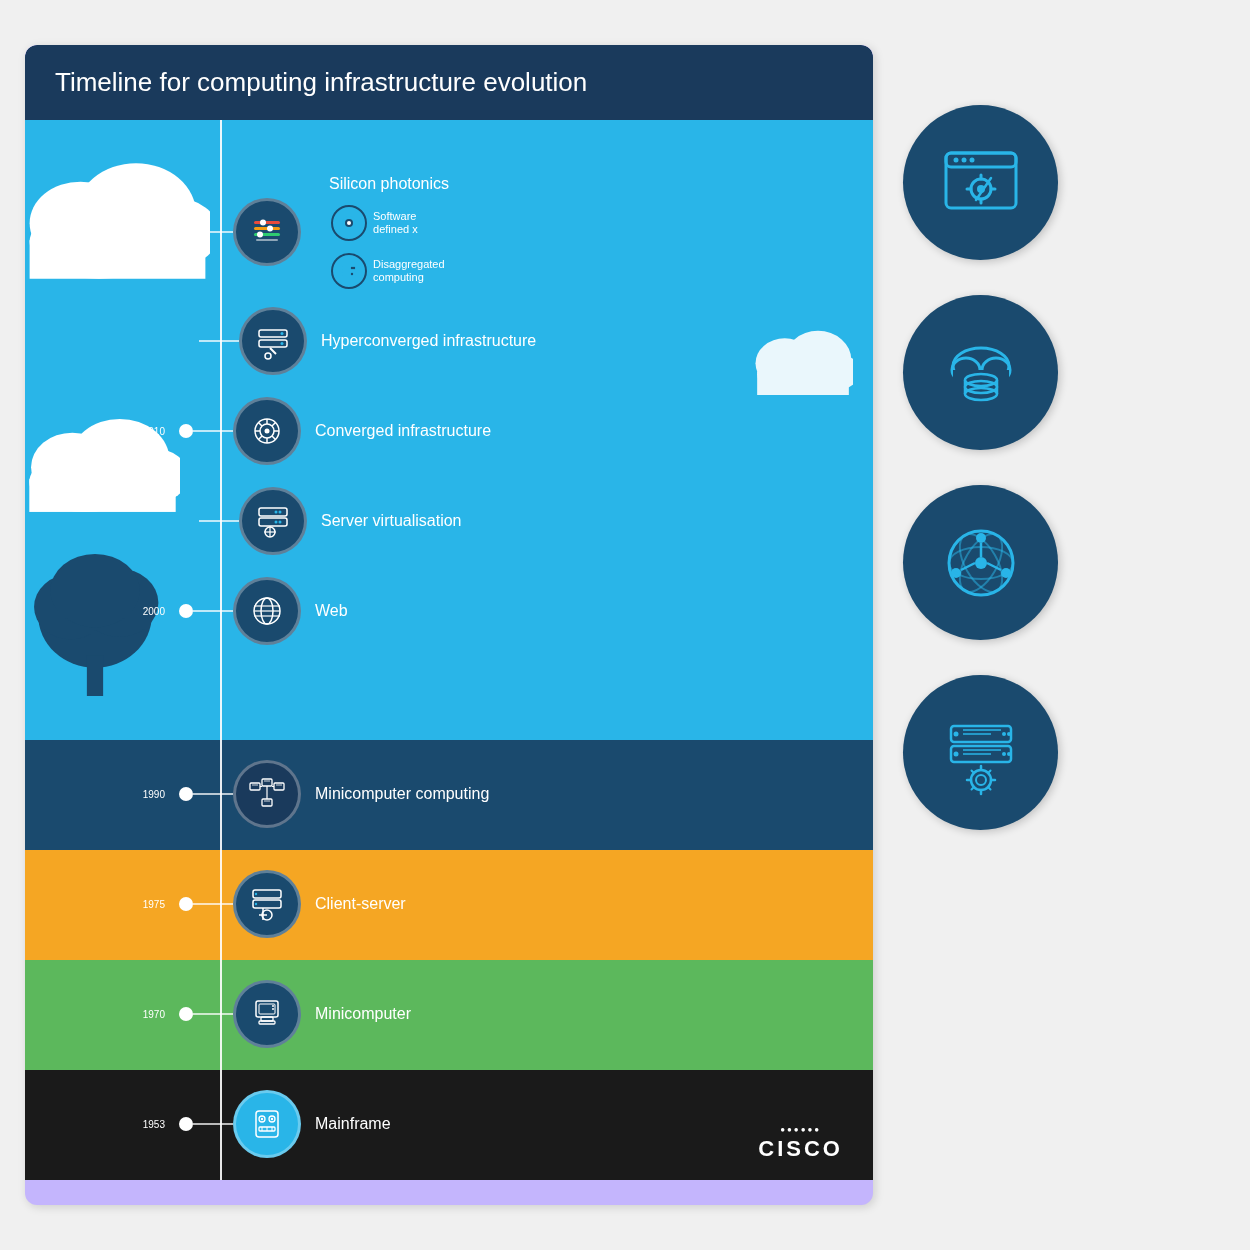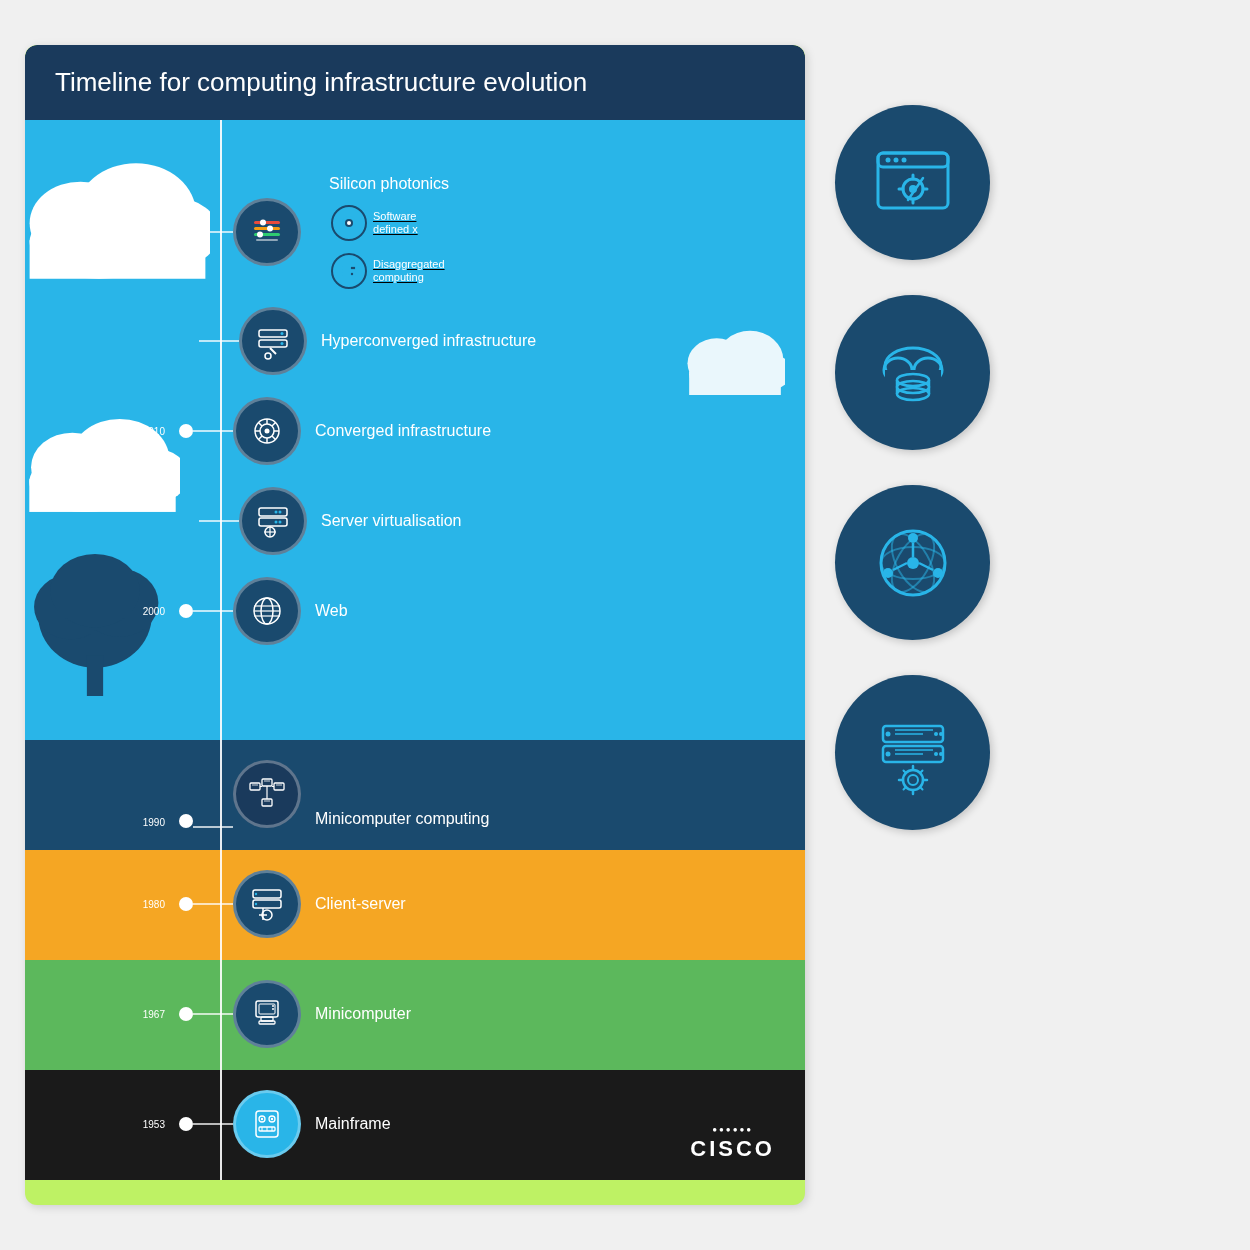--- a/index.html
+++ b/index.html
@@ -17,23 +17,23 @@
     .outer-wrapper {
       display: flex;
       flex-direction: row;
       align-items: flex-start;
       gap: 30px;
       width: 1200px;
     }
 
     
     .infographic {
-      width: 780px;
+      width: 848px;
       min-height: 1160px;
-      background: #bef264;
+      background: #c4b5fd;
       border-radius: 12px;
       overflow: hidden;
       box-shadow: 2px 2px 10px rgba(0,0,0,0.15);
       flex-shrink: 0;
     }
 
     
     .title-bar {
       background: #1a3a5c;
       color: white;
@@ -133,21 +133,20 @@
       align-items: center;
       gap: 12px;
       margin-left: 14px;
       flex-direction: column;
     }
 
     .sub-item {
       display: flex;
       align-items: center;
       gap: 6px;
-      text-decoration: underline;
     }
 
     .sub-icon-circle {
       width: 36px;
       height: 36px;
       border-radius: 50%;
       background: #29b5e8;
       border: 2px solid #1a4a6e;
       display: flex;
       align-items: center;
@@ -426,21 +425,21 @@
               <line x1="6" y1="19" x2="32" y2="19" stroke="white" stroke-width="1.2"></line>
               <line x1="6" y1="24" x2="32" y2="24" stroke="white" stroke-width="1.2"></line>
             </svg>
           </div>
           <span class="item-label">Web</span>
         </div>
       </div>
 
       <div style="background:#1a4a6e; position:relative; min-height:110px;">
         <div class="timeline-line"></div>
-        <div class="timeline-row" style="padding-top:20px; padding-bottom:20px;align-items:flex-end;">
+        <div class="timeline-row" style="padding-top:20px; padding-bottom:20px;">
           <div class="year-label">1990</div>
           <div class="timeline-dot"></div>
           <div class="connector" style="width:40px;"></div>
           <div class="icon-circle" style="background:#1a3a5c;">
             <svg viewBox="0 0 38 38" fill="none" xmlns="http://www.w3.org/2000/svg">
 
               <rect x="2" y="8" width="10" height="7" rx="1" fill="none" stroke="white" stroke-width="1.3"></rect>
               <rect x="14" y="4" width="10" height="7" rx="1" fill="none" stroke="white" stroke-width="1.3"></rect>
               <rect x="26" y="8" width="10" height="7" rx="1" fill="none" stroke="white" stroke-width="1.3"></rect>
               <rect x="14" y="24" width="10" height="7" rx="1" fill="none" stroke="white" stroke-width="1.3"></rect>
@@ -454,42 +453,42 @@
               <line x1="16" y1="26" x2="22" y2="26" stroke="white" stroke-width="0.8"></line>
             </svg>
           </div>
           <span class="item-label">Minicomputer computing</span>
         </div>
       </div>
 
       <div style="background:#f5a623; position:relative; min-height:110px;">
         <div class="timeline-line"></div>
         <div class="timeline-row" style="padding-top:20px; padding-bottom:20px;">
-          <div class="year-label">1980</div>
+          <div class="year-label">1975</div>
           <div class="timeline-dot"></div>
           <div class="connector" style="width:40px;"></div>
           <div class="icon-circle" style="background:#1a4a6e;">
             <svg viewBox="0 0 38 38" fill="none" xmlns="http://www.w3.org/2000/svg">
               <rect x="5" y="5" width="28" height="8" rx="2" fill="none" stroke="white" stroke-width="1.5"></rect>
               <rect x="5" y="15" width="28" height="8" rx="2" fill="none" stroke="white" stroke-width="1.5"></rect>
               <circle cx="8" cy="9" r="1.2" fill="#29b5e8"></circle>
               <circle cx="8" cy="19" r="1.2" fill="#29b5e8"></circle>
               <circle cx="19" cy="30" r="5" stroke="white" stroke-width="1.5" fill="none"></circle>
               <line x1="11" y1="30" x2="19" y2="30" stroke="white" stroke-width="1.5"></line>
               <line x1="15" y1="23" x2="15" y2="35" stroke="white" stroke-width="1.5"></line>
             </svg>
           </div>
           <span class="item-label">Client-server</span>
         </div>
       </div>
 
       <div style="background:#5cb85c; position:relative; min-height:110px;">
         <div class="timeline-line"></div>
         <div class="timeline-row" style="padding-top:20px; padding-bottom:20px;">
-          <div class="year-label">1967</div>
+          <div class="year-label">1970</div>
           <div class="timeline-dot"></div>
           <div class="connector" style="width:40px;"></div>
           <div class="icon-circle" style="background:#1a4a6e;">
             <svg viewBox="0 0 38 38" fill="none" xmlns="http://www.w3.org/2000/svg">
 
               <rect x="8" y="6" width="22" height="16" rx="2" fill="none" stroke="white" stroke-width="1.5"></rect>
               <rect x="11" y="9" width="16" height="10" rx="1" fill="none" stroke="white" stroke-width="1"></rect>
               <rect x="13" y="22" width="12" height="4" rx="1" fill="none" stroke="white" stroke-width="1.3"></rect>
               <rect x="11" y="26" width="16" height="3" rx="1" fill="none" stroke="white" stroke-width="1.3"></rect>
               <circle cx="25" cy="11" r="1" fill="white"></circle>

